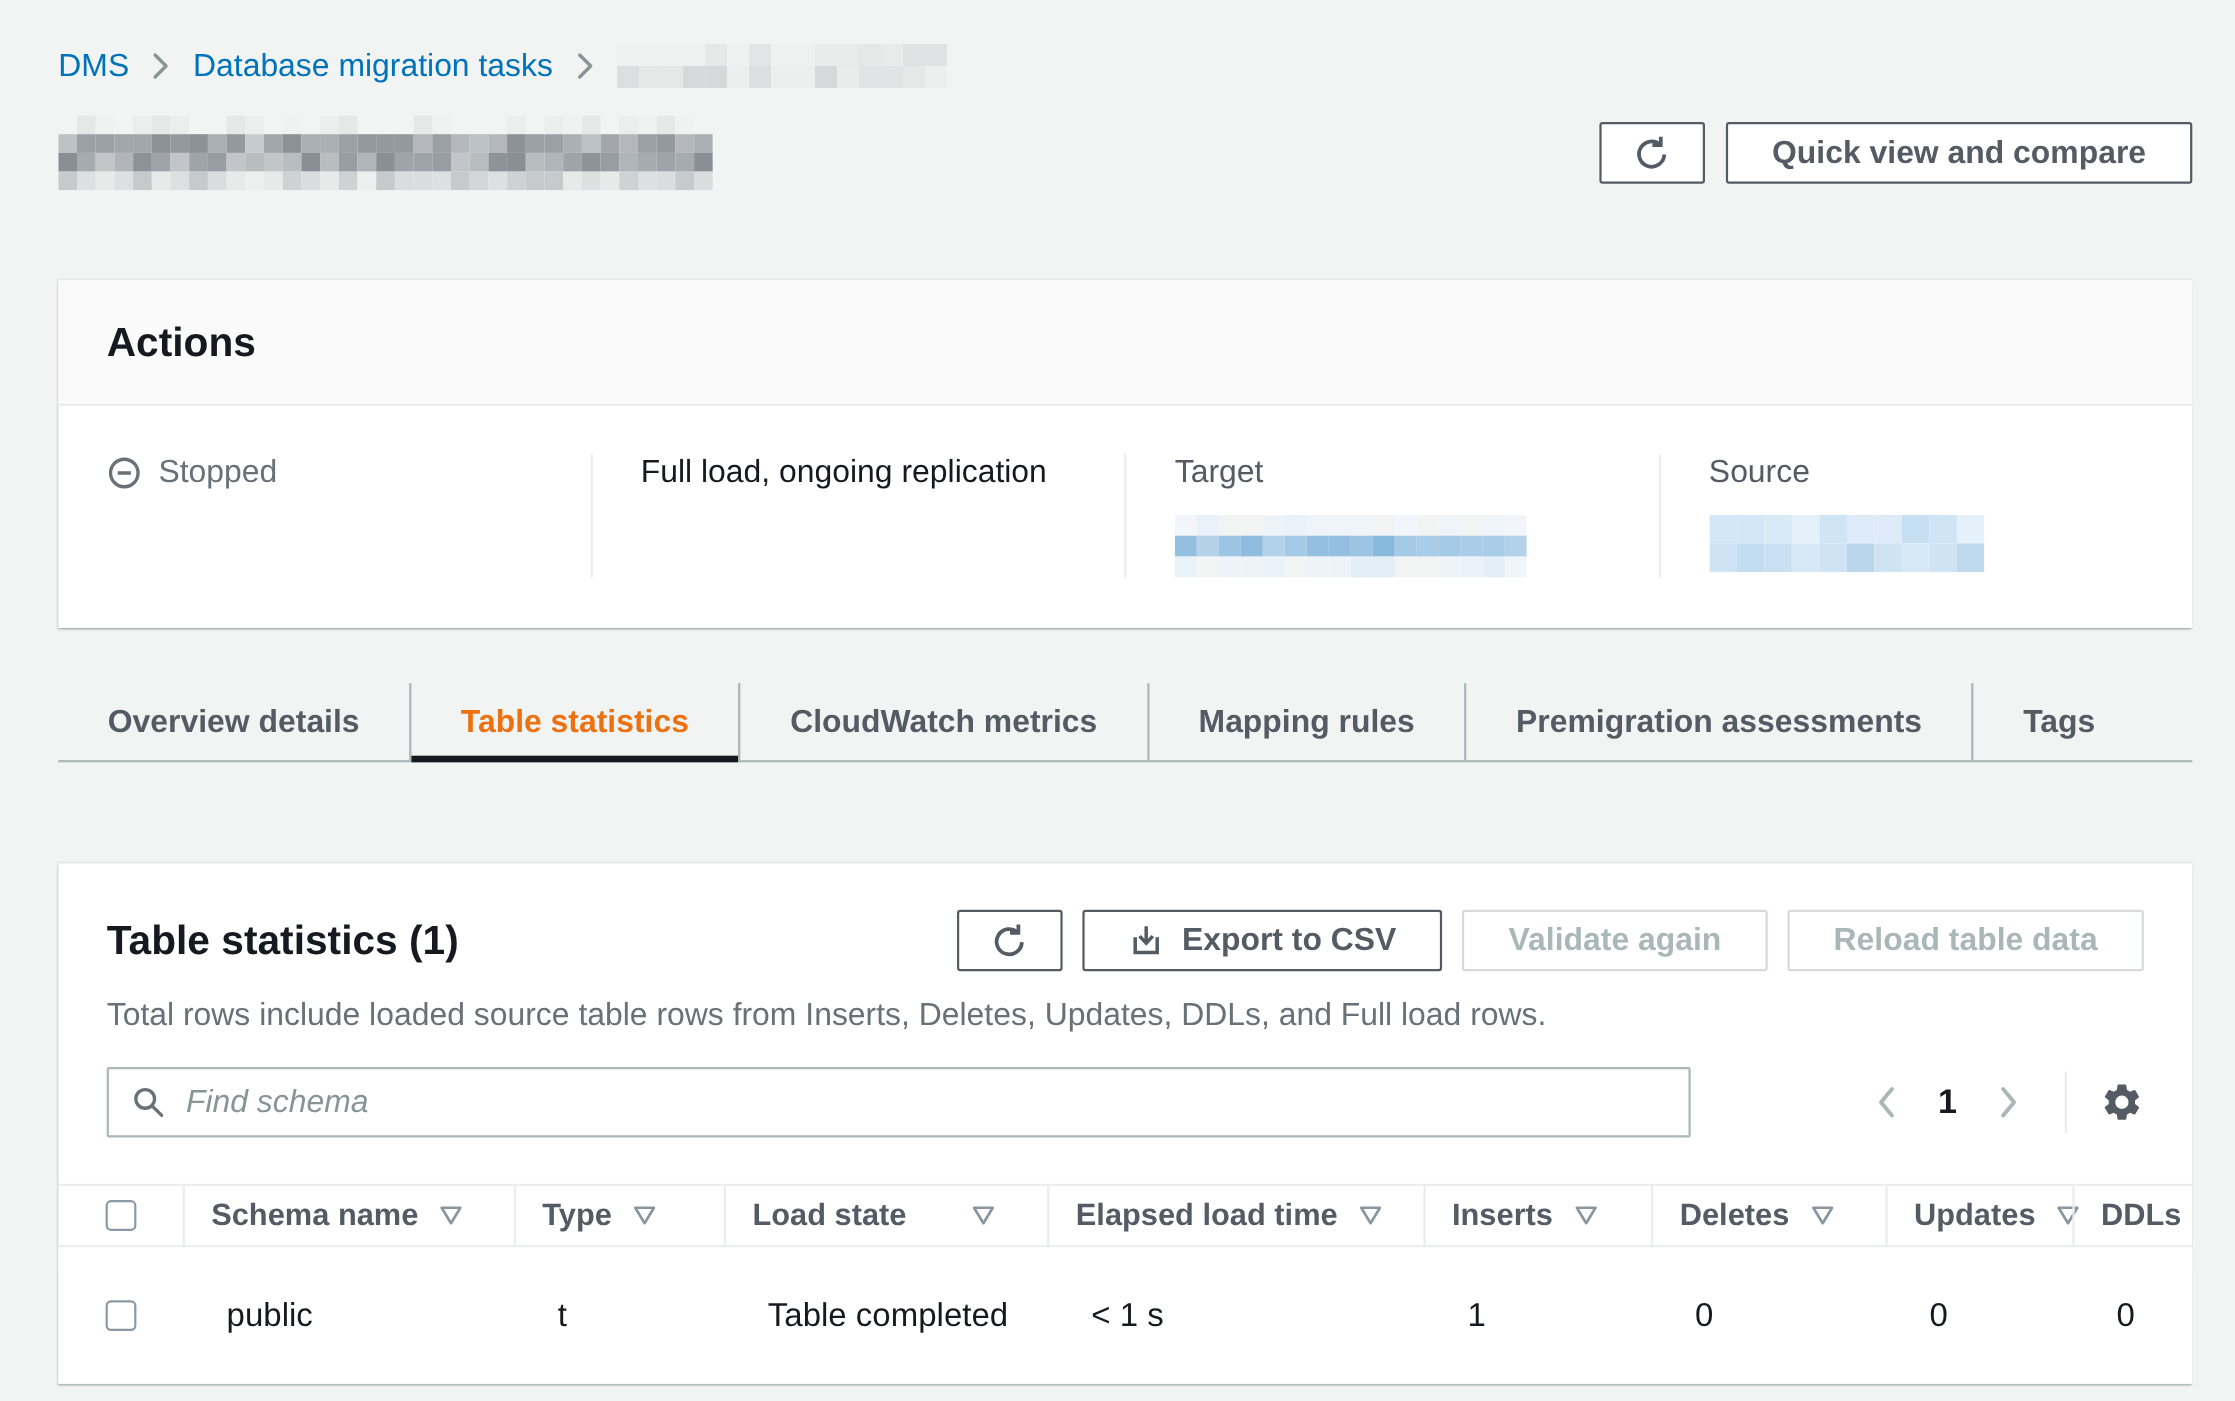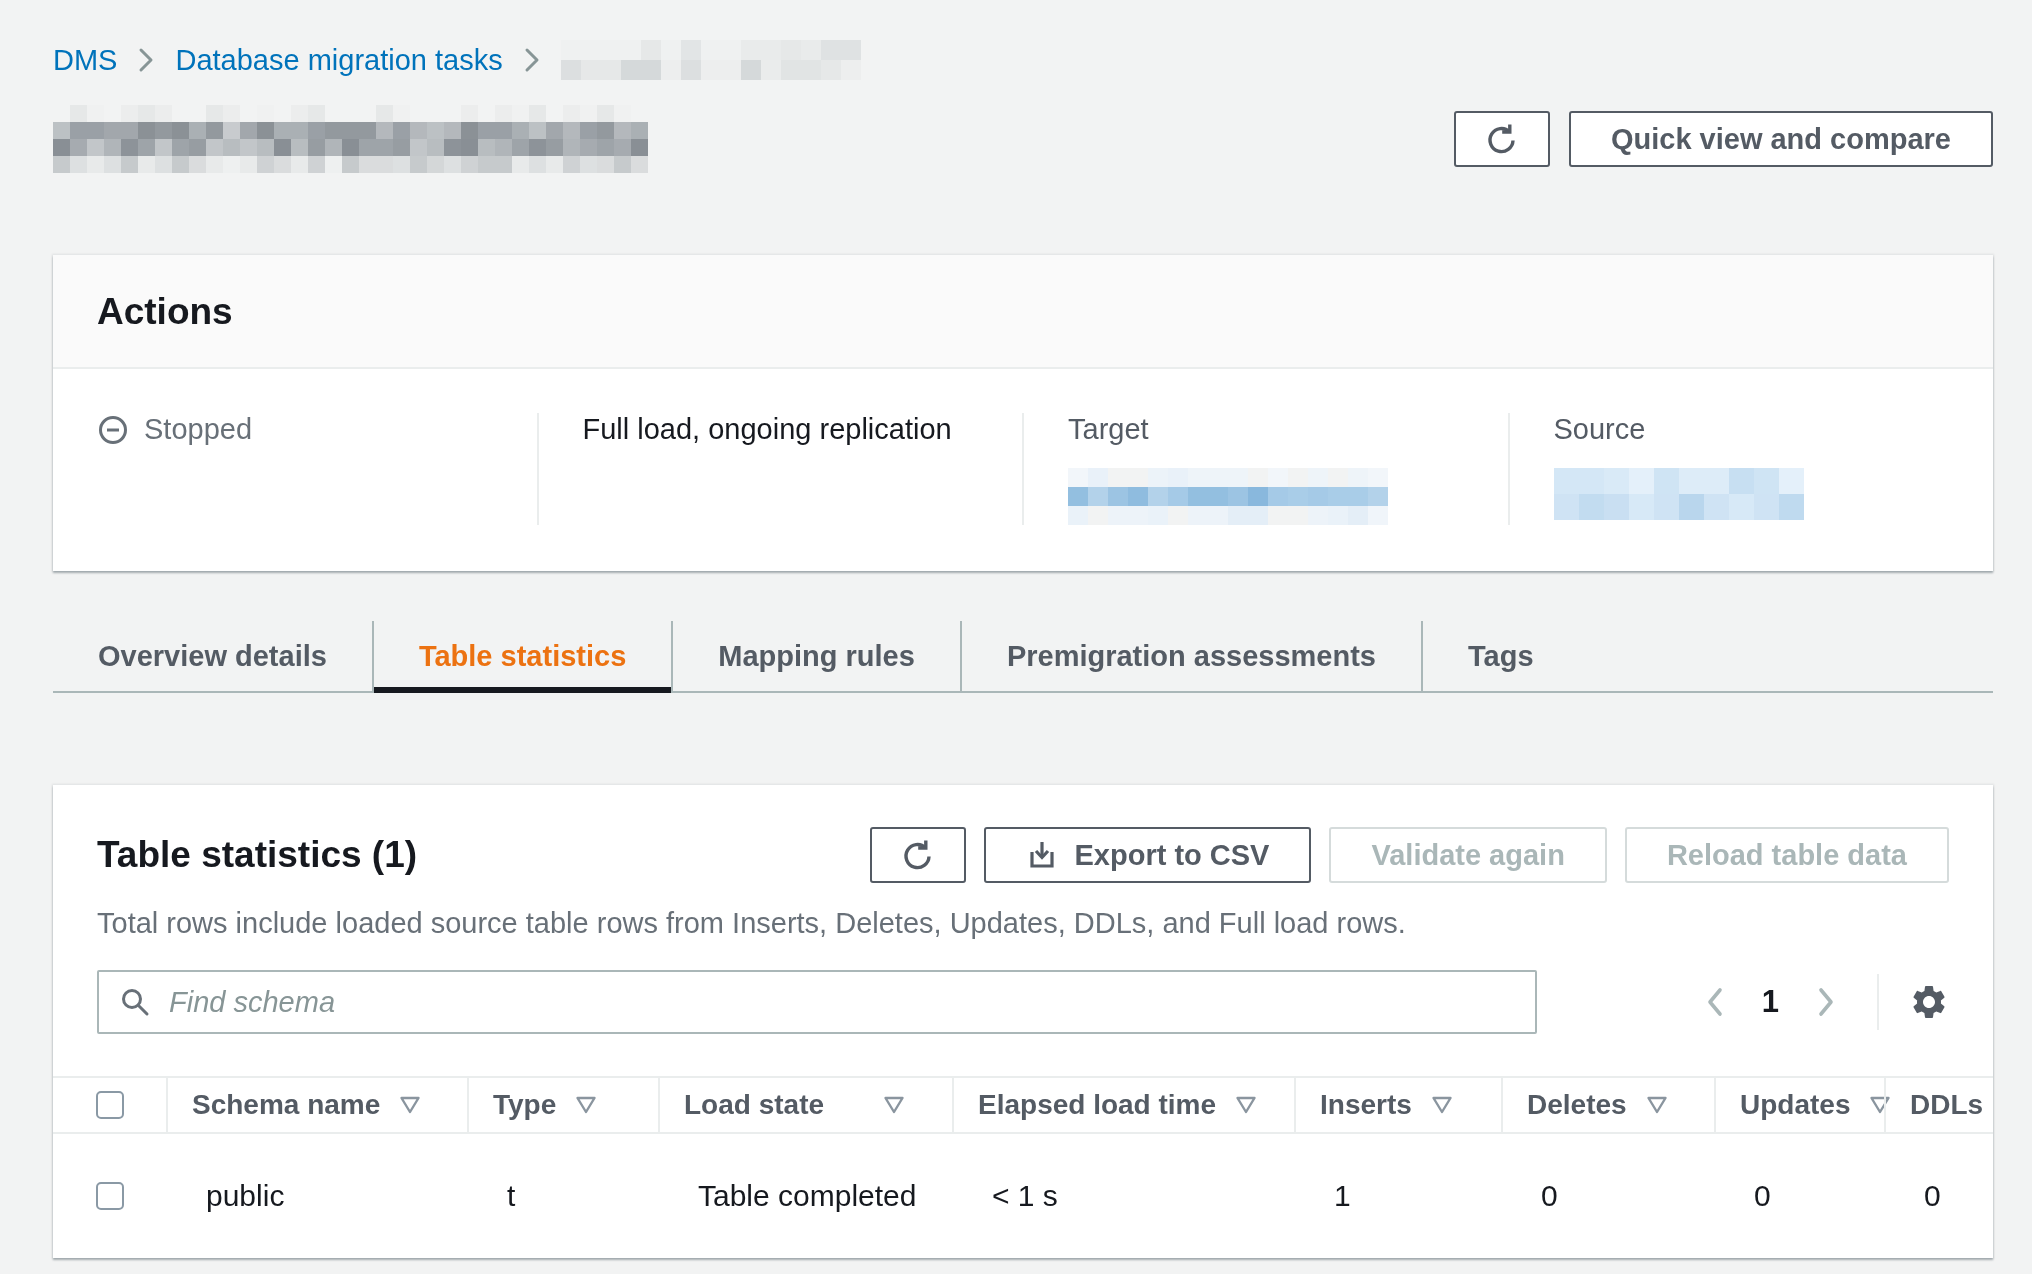--- a/index.html
+++ b/index.html
@@ -433,20 +433,21 @@
             <span style="width: 25px; height: 26px; background: rgb(207, 227, 244);"></span>
             <span style="width: 25px; height: 26px; background: rgb(191, 218, 239);"></span>
           </span>
       </div>
     </div>
   </div>
 
   <div class="tabs">
     <div class="tab">Overview details</div>
     <div class="tab active">Table statistics</div>
+    <div class="tab">CloudWatch metrics</div>
     <div class="tab">Mapping rules</div>
     <div class="tab">Premigration assessments</div>
     <div class="tab">Tags</div>
   </div>
 
   <div class="card table-card">
     <div class="tc-head">
       <div class="tc-title-row">
         <h2 class="card-title">Table statistics (1)</h2>
         <div class="tc-buttons">

